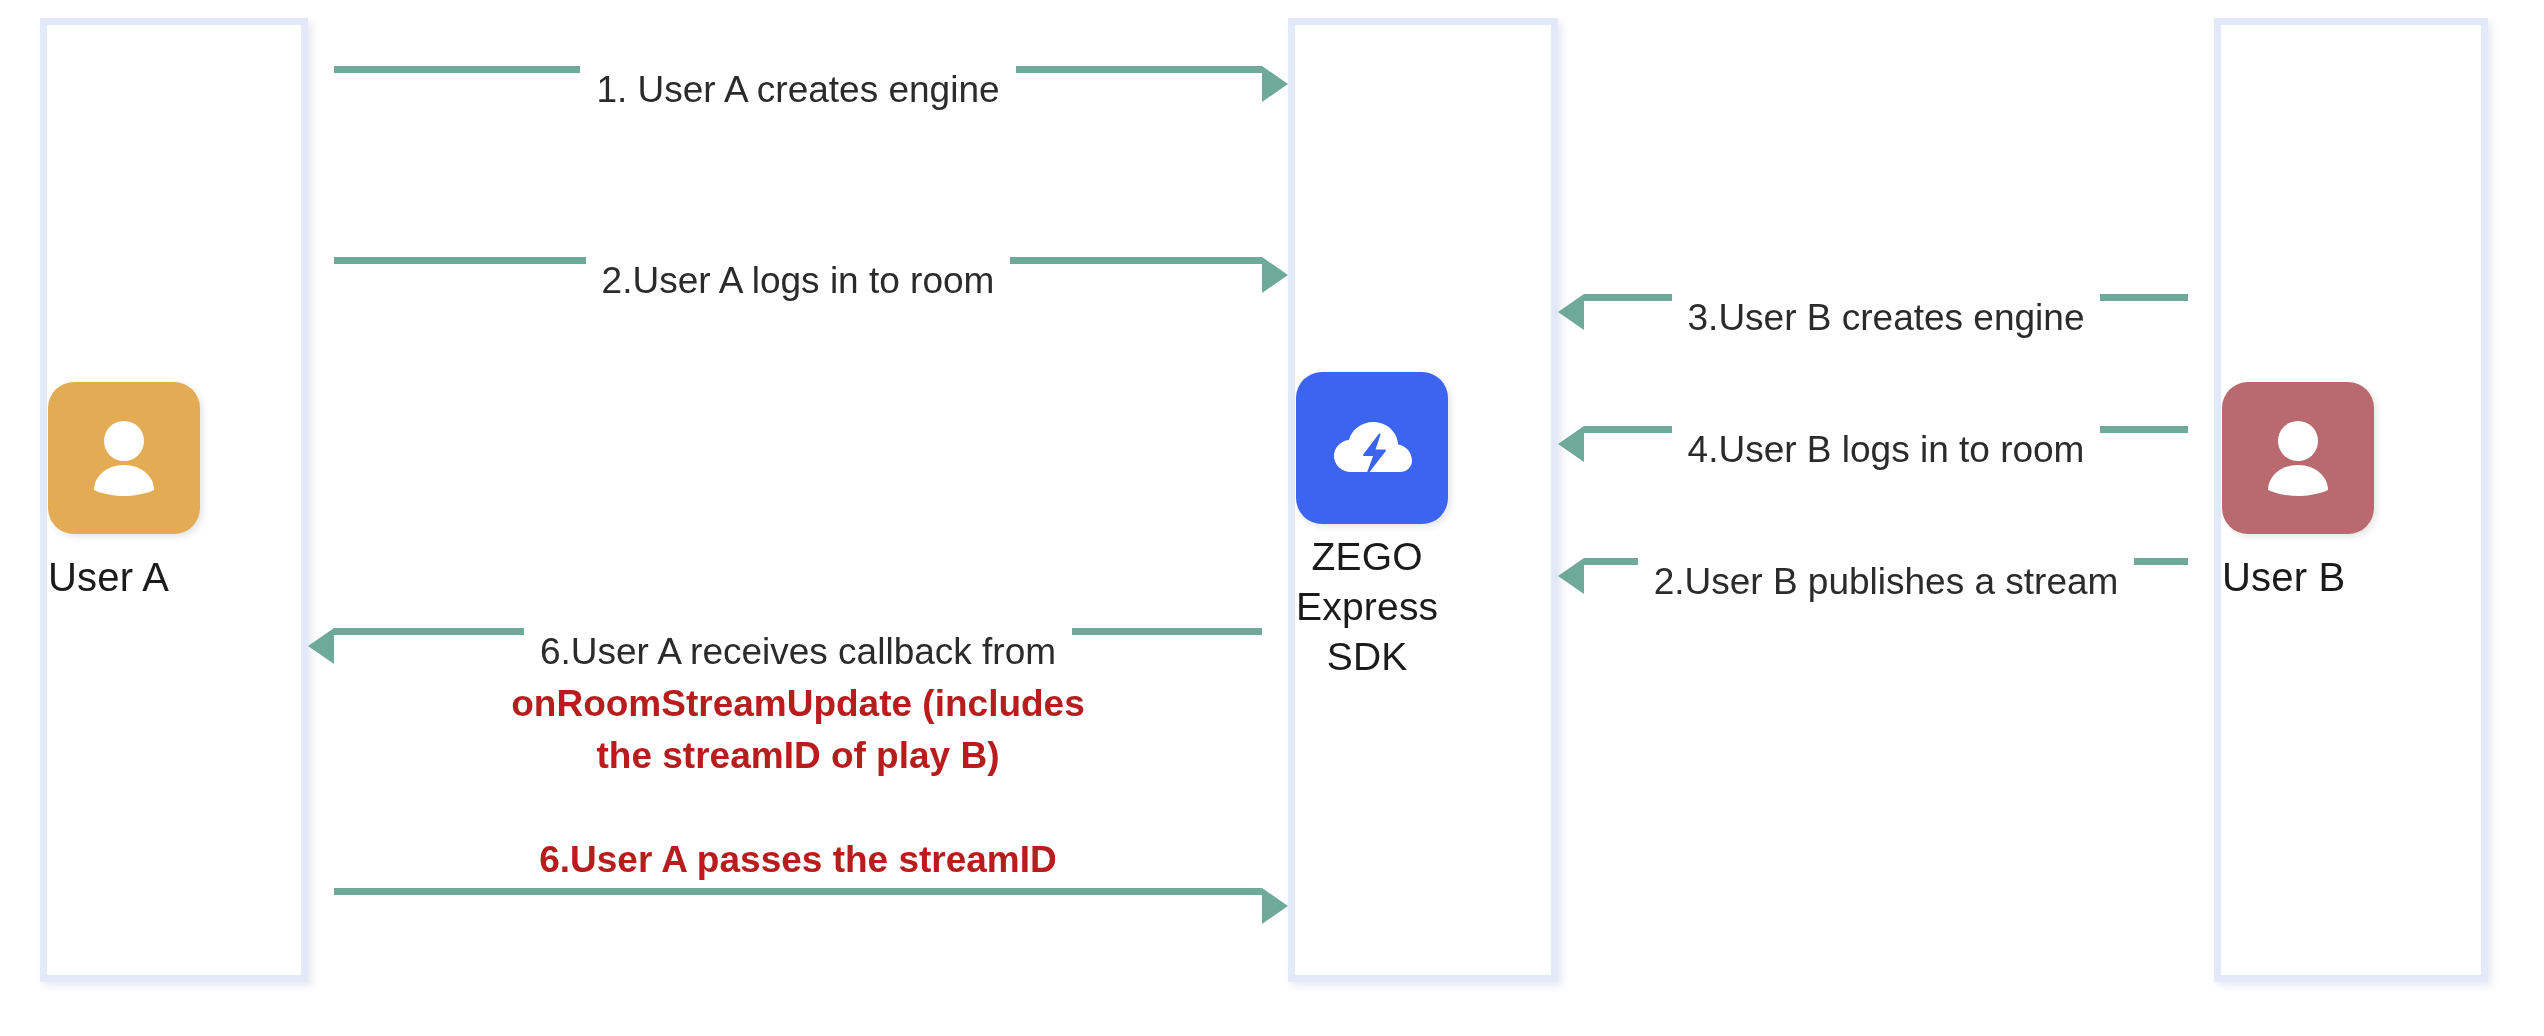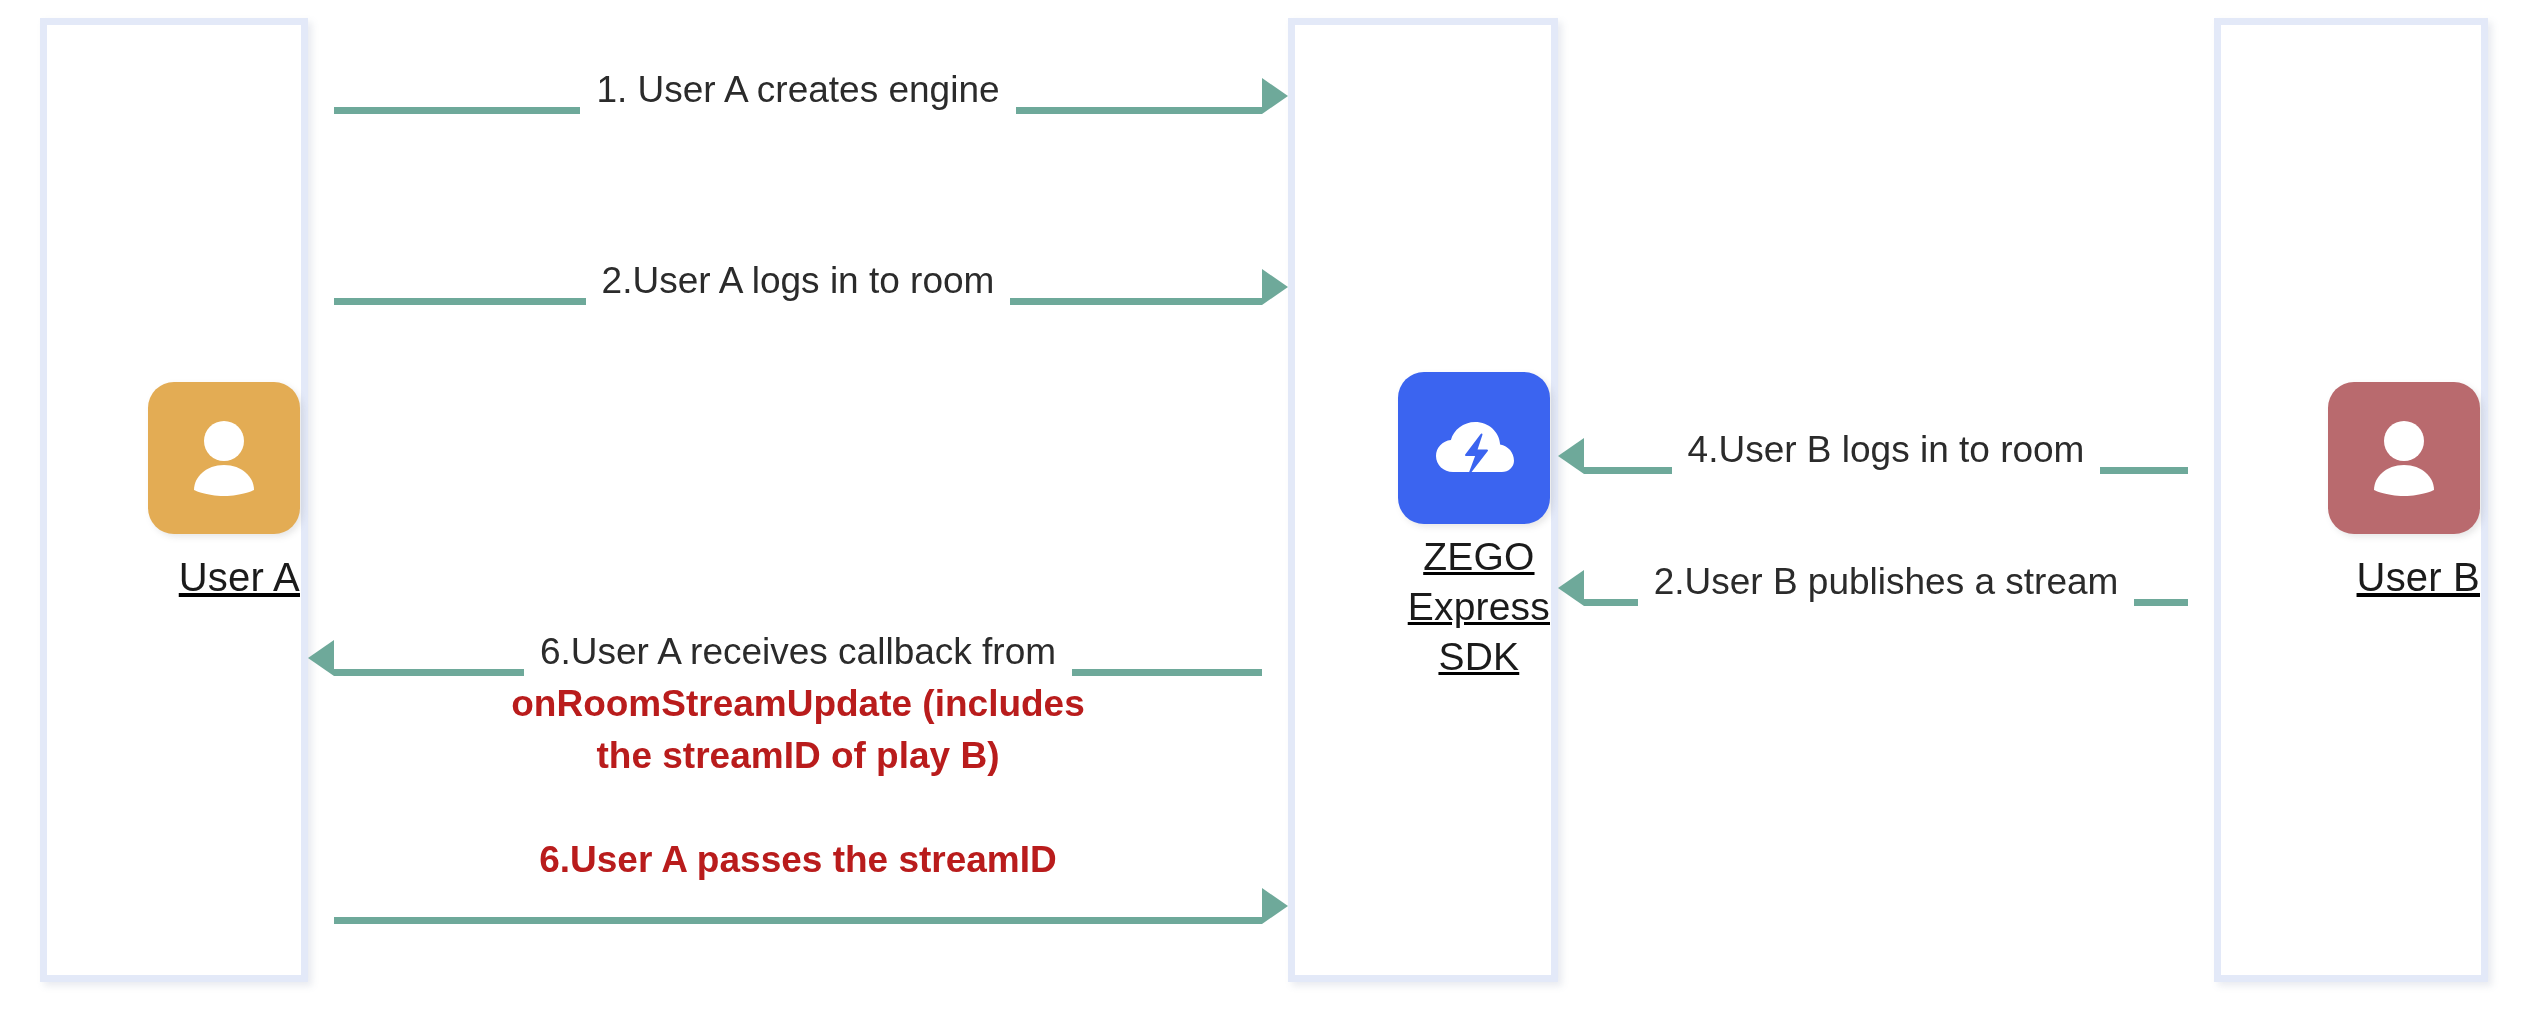--- a/index.html
+++ b/index.html
@@ -18,23 +18,22 @@
     box-sizing:border-box;
     box-shadow:4px 4px 7px rgba(120,130,160,.16);
   }
   #lifeline-a{left:40px;  top:18px; width:268px; height:964px;}
   #lifeline-sdk{left:1288px;top:18px; width:270px; height:964px;}
   #lifeline-b{left:2214px;top:18px; width:274px; height:964px;}
 
   
   .actor{
     position:absolute;
-    display:flex;flex-direction:column;align-items:flex-end;
+    display:flex;flex-direction:column;align-items:flex-start;
     user-select:none;
-    text-decoration:underline;
   }
   .avatar{
     width:152px;height:152px;border-radius:26px;
     display:flex;align-items:center;justify-content:center;
     box-shadow:3px 3px 6px rgba(120,120,120,.18);
   }
   .avatar svg{display:block;}
   .actor-label{
     margin-top:20px;
     font-size:40px;color:#1b1b1b;line-height:1.18;
@@ -45,21 +44,21 @@
   #actor-sdk{left:1296px;top:372px; width:254px;}
   #actor-sdk .actor-label{font-size:39px;line-height:1.28;margin-top:8px;}
 
   
   .msg{
     position:absolute;
     display:flex;flex-direction:column;align-items:center;
     pointer-events:none;
   }
   .msg-row{
-    display:flex;align-items:flex-end;justify-content:center;
+    display:flex;align-items:flex-start;justify-content:center;
     width:100%;
   }
   .msg-text{
     font-size:37px;color:#2b2b2b;line-height:1.30;
     text-align:center;white-space:nowrap;
     padding:0 16px;
   }
   .msg-sub{
     font-size:37px;color:#b91c1c;line-height:1.30;
     text-align:center;white-space:nowrap;
@@ -133,20 +132,29 @@
   <div class="msg" id="msg-2" style="left:308px;top:229px;width:980px;margin-top:28px;">
     <div class="msg-row">
       <div class="head-space"></div>
       <div class="seg" style="background: rgb(110, 169, 154);"></div>
       <div class="msg-text">2.User A logs in to room</div>
       <div class="seg" style="background: rgb(110, 169, 154);"></div>
       <div class="head right" style="border-left-color: rgb(110, 169, 154);"></div>
     </div>
   </div>
 
+  <div class="msg" id="msg-3" style="left:1558px;top:294px;width:656px;">
+    <div class="msg-row">
+      <div class="head left" style="border-right-color: rgb(110, 169, 154);"></div>
+      <div class="seg" style="background: rgb(110, 169, 154);"></div>
+      <div class="msg-text">3.User B creates engine</div>
+      <div class="seg" style="background: rgb(110, 169, 154);"></div>
+      <div class="head-space"></div>
+    </div>
+  </div>
 
   <div class="msg" id="msg-4" style="left:1558px;top:426px;width:656px;">
     <div class="msg-row">
       <div class="head left" style="border-right-color: rgb(110, 169, 154);"></div>
       <div class="seg" style="background: rgb(110, 169, 154);"></div>
       <div class="msg-text">4.User B logs in to room</div>
       <div class="seg" style="background: rgb(110, 169, 154);"></div>
       <div class="head-space"></div>
     </div>
   </div>

